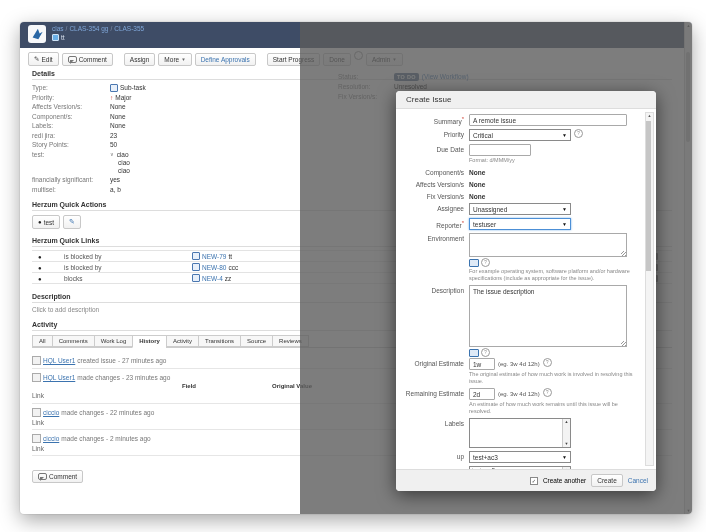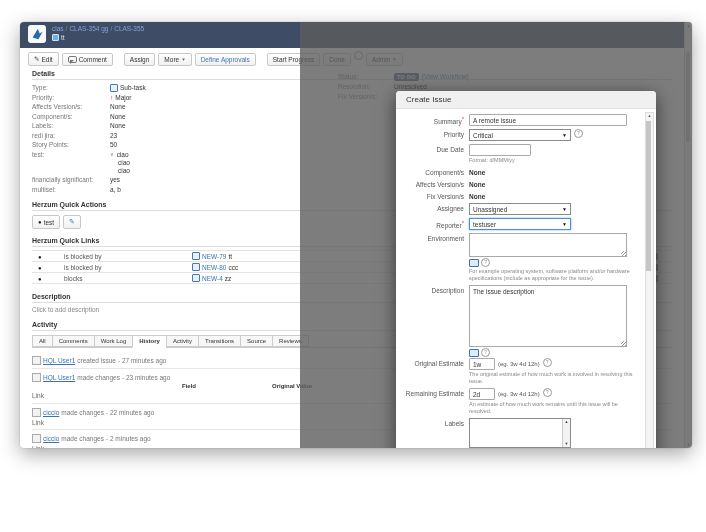--- a/index.html
+++ b/index.html
@@ -1,17 +1,17 @@
 <!DOCTYPE html>
 <html><head>
 <meta charset="utf-8">
 <style>
   html,body{margin:0;padding:0;background:#fff;width:706px;height:532px;overflow:hidden;
     font-family:"Liberation Sans",sans-serif;-webkit-font-smoothing:antialiased;}
-  .page{position:absolute;left:20px;top:22px;width:672px;height:426px;background:#fff;
+  .page{position:absolute;left:20px;top:22px;width:672px;height:492px;background:#fff;
     border-radius:4px;box-shadow:0 6px 20px rgba(0,0,0,.35),0 0 0 1px rgba(0,0,0,.05);overflow:hidden;}
   
   .hdr{position:absolute;left:0;top:0;right:0;height:26px;background:#3e4c66;display:flex;align-items:flex-start;padding:3px 0 0 8px;box-sizing:border-box;}
   .avatar{width:18px;height:18px;border-radius:3px;background:#f7f8fa;display:flex;align-items:center;justify-content:center;flex:0 0 auto;}
   .crumbwrap{margin-left:6px;}
   .crumbs{font-size:6.5px;color:#9fb6d8;white-space:nowrap;}
   .crumbs a{color:#7fa6d8;text-decoration:none;}
   .crumbs .sep{color:#7f8da6;margin:0 2px;}
   .issue-title{font-size:6.5px;color:#d9e1ee;margin-top:2px;display:flex;align-items:center;gap:2px;}
   .mini-sq{width:5px;height:5px;background:#6bb0e8;border:1px solid #cfe3f7;border-radius:1px;display:inline-block;}

